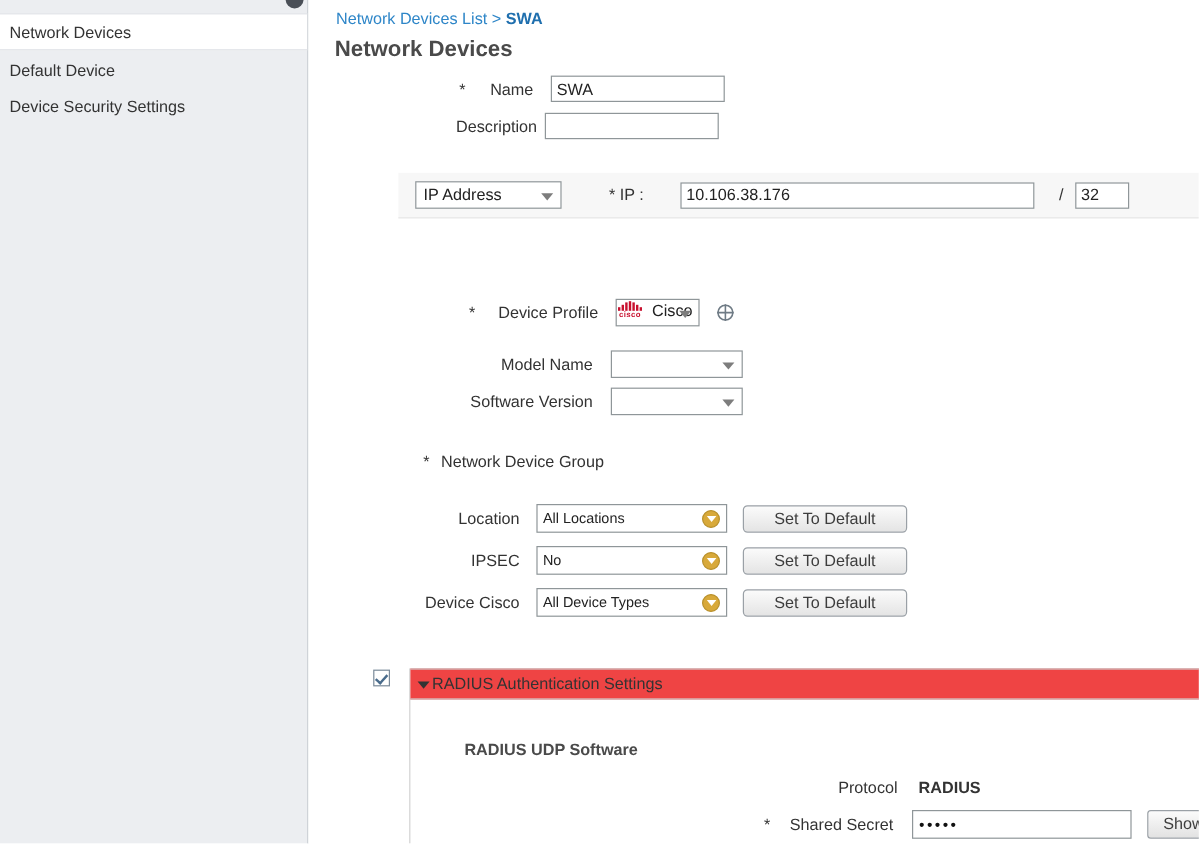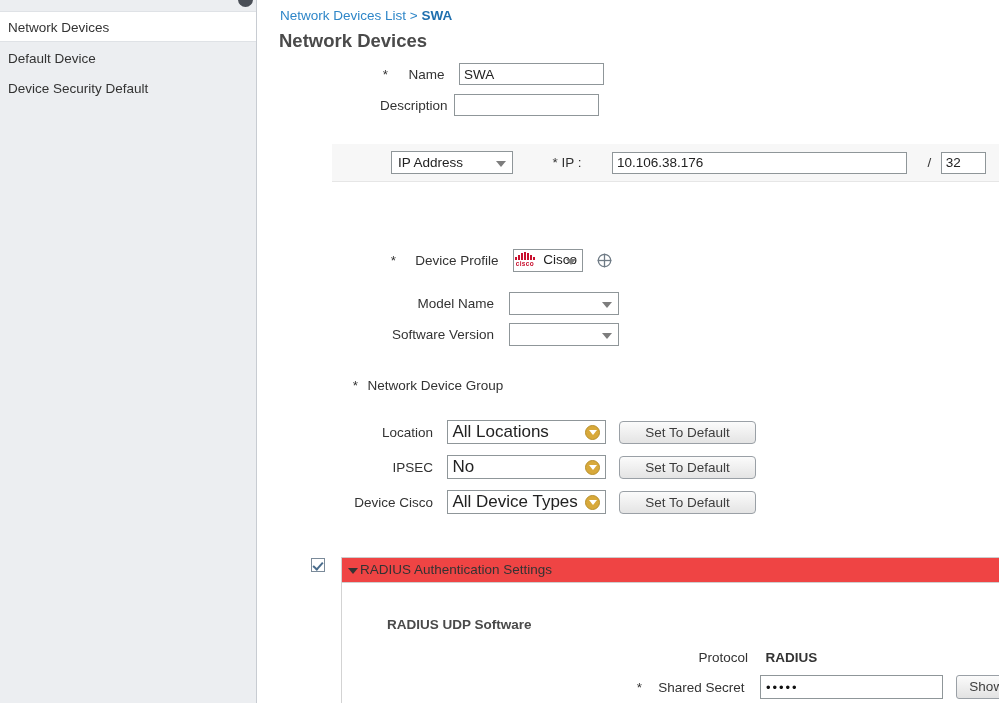--- a/index.html
+++ b/index.html
@@ -119,21 +119,21 @@
     display: inline-block;
     position: relative;
     border: 1px solid #8f9699;
     background: #ffffff;
     height: 24px;
     width: 159px;
     vertical-align: middle;
   }
   .gold-sel .sel-text {
     display: block;
-    font-size: 17px;
+    font-size: 12px;
     color: #222222;
     line-height: 22px;
     padding-left: 4px;
     padding-right: 30px;
     white-space: nowrap;
     overflow: hidden;
   }
   .gold-chev {
     position: absolute; right: 5px; top: 4px;
     width: 15px; height: 15px; border-radius: 50%;
@@ -294,21 +294,21 @@
 
     <div class="side-item selected" style="top:11px;">
       <span>Network Devices</span>
     </div>
 
     <div class="side-item" style="top:43px;">
       <span>Default Device</span>
     </div>
 
     <div class="side-item" style="top:73px;">
-      <span>Device Security Default</span>
+      <span>Device Security Settings</span>
     </div>
   </div>
 
   <div id="main">
 
     <div class="breadcrumb">
       <span class="crumb-link">Network Devices List</span>
       <span class="crumb-sep">&gt;</span>
       <span class="crumb-current">SWA</span>
     </div>
@@ -322,21 +322,21 @@
     </div>
 
     <div class="row" style="left:123px; top:94px;">
       <span class="lbl" style="width:60px;">Description</span>
       <input class="txt" style="width: 145px; margin-left: 10px;" type="text" value="">
     </div>
 
     <div class="ip-band"></div>
 
     <div class="row" style="left:89px; top:151px;">
-      <span class="sel-box" style="width:122px;margin-left:45px;">
+      <span class="sel-box" style="width:122px;">
         <span class="sel-text">IP Address</span>
         <span class="tri"></span>
       </span>
       <span class="lbl" style="width:52px; margin-left:12px;">* IP :</span>
       <input class="txt" style="width: 295px; margin-left: 26px;" type="text" value="10.106.38.176">
       <span class="lbl" style="width:10px; margin-left:10px;">/</span>
       <input class="txt" style="width: 45px; margin-left: 5px;" type="text" value="32">
     </div>
 
     <div class="row" style="left:131px; top:249px;">

